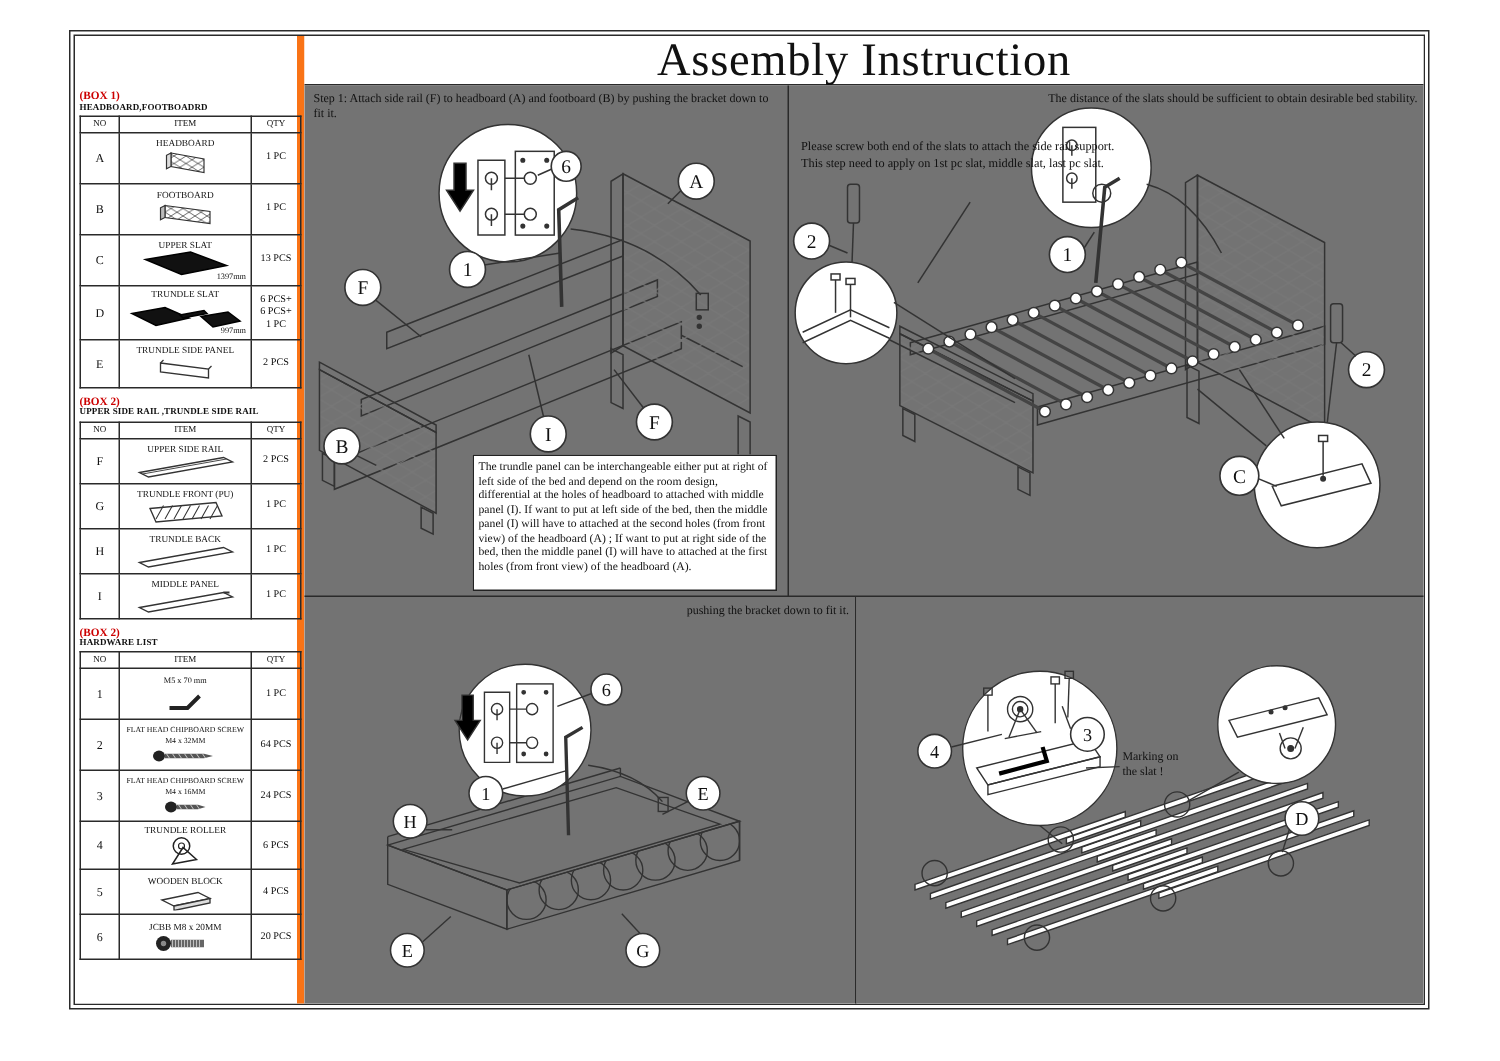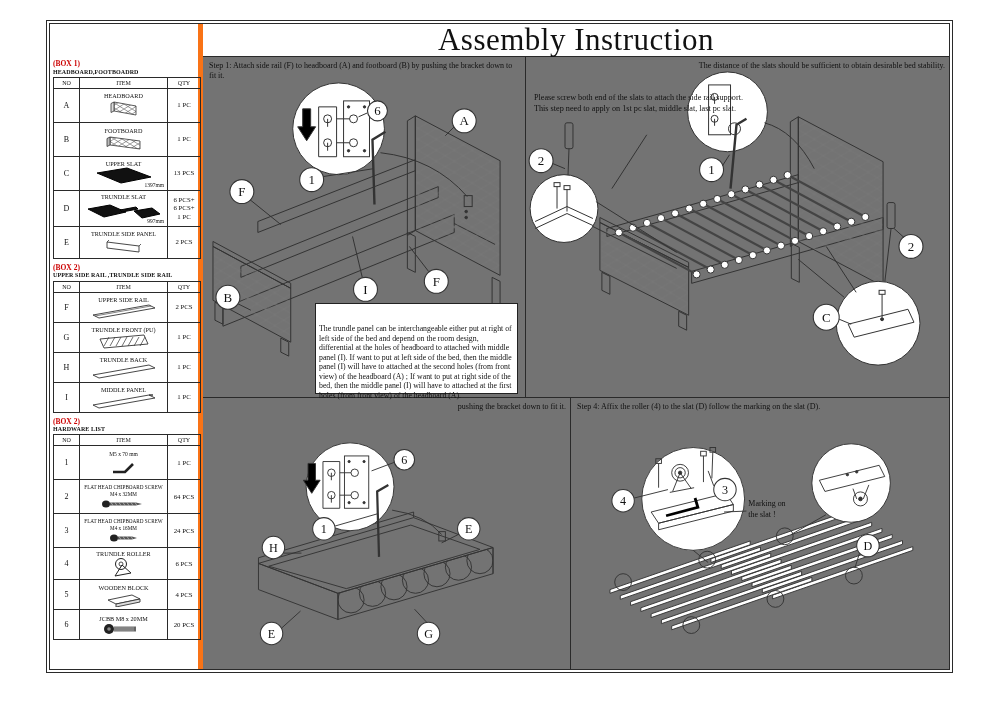--- a/index.html
+++ b/index.html
@@ -33,21 +33,21 @@
   .titlebar h1 { font-size:31px; font-weight:normal; line-height:32px; letter-spacing:0.5px; }
 
   .step { position:absolute; background:#737373; }
   .step1 { left:0; top:33px; width:323px; height:341px; border-right:1px solid #2a2a2a; border-bottom:1px solid #2a2a2a; }
   .step2 { left:323px; top:33px; right:0; height:341px; border-bottom:1px solid #2a2a2a; }
   .step3 { left:0; top:374px; width:368px; bottom:0; border-right:1px solid #2a2a2a; }
   .step4 { left:368px; top:374px; right:0; bottom:0; }
   .step-text { position:absolute; left:6px; top:4px; right:4px; font-size:8px; line-height:1.3; z-index:3; }
   .step-text .ind { margin-left:52px;text-align:right; }
   .diagram { position:absolute; left:0; top:0; width:100%; height:100%; z-index:1; }
-  .note-box { position:absolute; right:7px; bottom:3px; width:203px; height:91px; border:1px solid #222; font-size:7.8px; line-height:1.22; padding:20px 3px; z-index:2; background:#fff; }
+  .note-box { position:absolute; right:7px; bottom:3px; width:203px; height:91px; border:1px solid #222; font-size:7.8px; line-height:1.22; padding:2px 3px; z-index:2; background:#fff; }
   .note-plain { position:absolute; left:8px; top:36px; width:218px; font-size:8.2px; line-height:1.3; z-index:2; }
 
   svg text.lblT { font-family:"Liberation Serif","DejaVu Serif",serif; font-size:13px; fill:#111; text-anchor:middle; }
   svg text.small { font-family:"Liberation Serif","DejaVu Serif",serif; font-size:8.5px; fill:#111; }
   .ln { stroke:#333; fill:none; stroke-width:1; }
   .lblC { stroke:#333; fill:#fff; stroke-width:1.1; }
 </style>
 </head>
 <body>
 
@@ -608,21 +608,20 @@
               </g>
           <g transform="translate(229,252)">
                 <circle class="lblC" r="12"></circle>
                 <text class="lblT" y="4.5">G</text>
               </g>
         </g>
       </svg>
     </section>
 
     <section class="step step4">
-      <div class="step-text">Step 4: Affix the roller (4) to the slat (D) follow the marking on the slat (D).</div>
       <svg class="diagram" viewBox="0 0 377 290">
 
         <g class="ln">
           <g id="slatsA">
                 <polygon points="136,172 286,120 286,124 136,176" fill="#fff" stroke="#333" stroke-width="1"></polygon>
                 <polygon points="147,178.5 297,126.5 297,130.5 147,182.5" fill="#fff" stroke="#333" stroke-width="1"></polygon>
                 <polygon points="158,185 308,133 308,137 158,189" fill="#fff" stroke="#333" stroke-width="1"></polygon>
                 <polygon points="169,191.5 319,139.5 319,143.5 169,195.5" fill="#fff" stroke="#333" stroke-width="1"></polygon>
                 <polygon points="180,198 330,146 330,150 180,202" fill="#fff" stroke="#333" stroke-width="1"></polygon>
                 <polygon points="191,204.5 341,152.5 341,156.5 191,208.5" fill="#fff" stroke="#333" stroke-width="1"></polygon>

